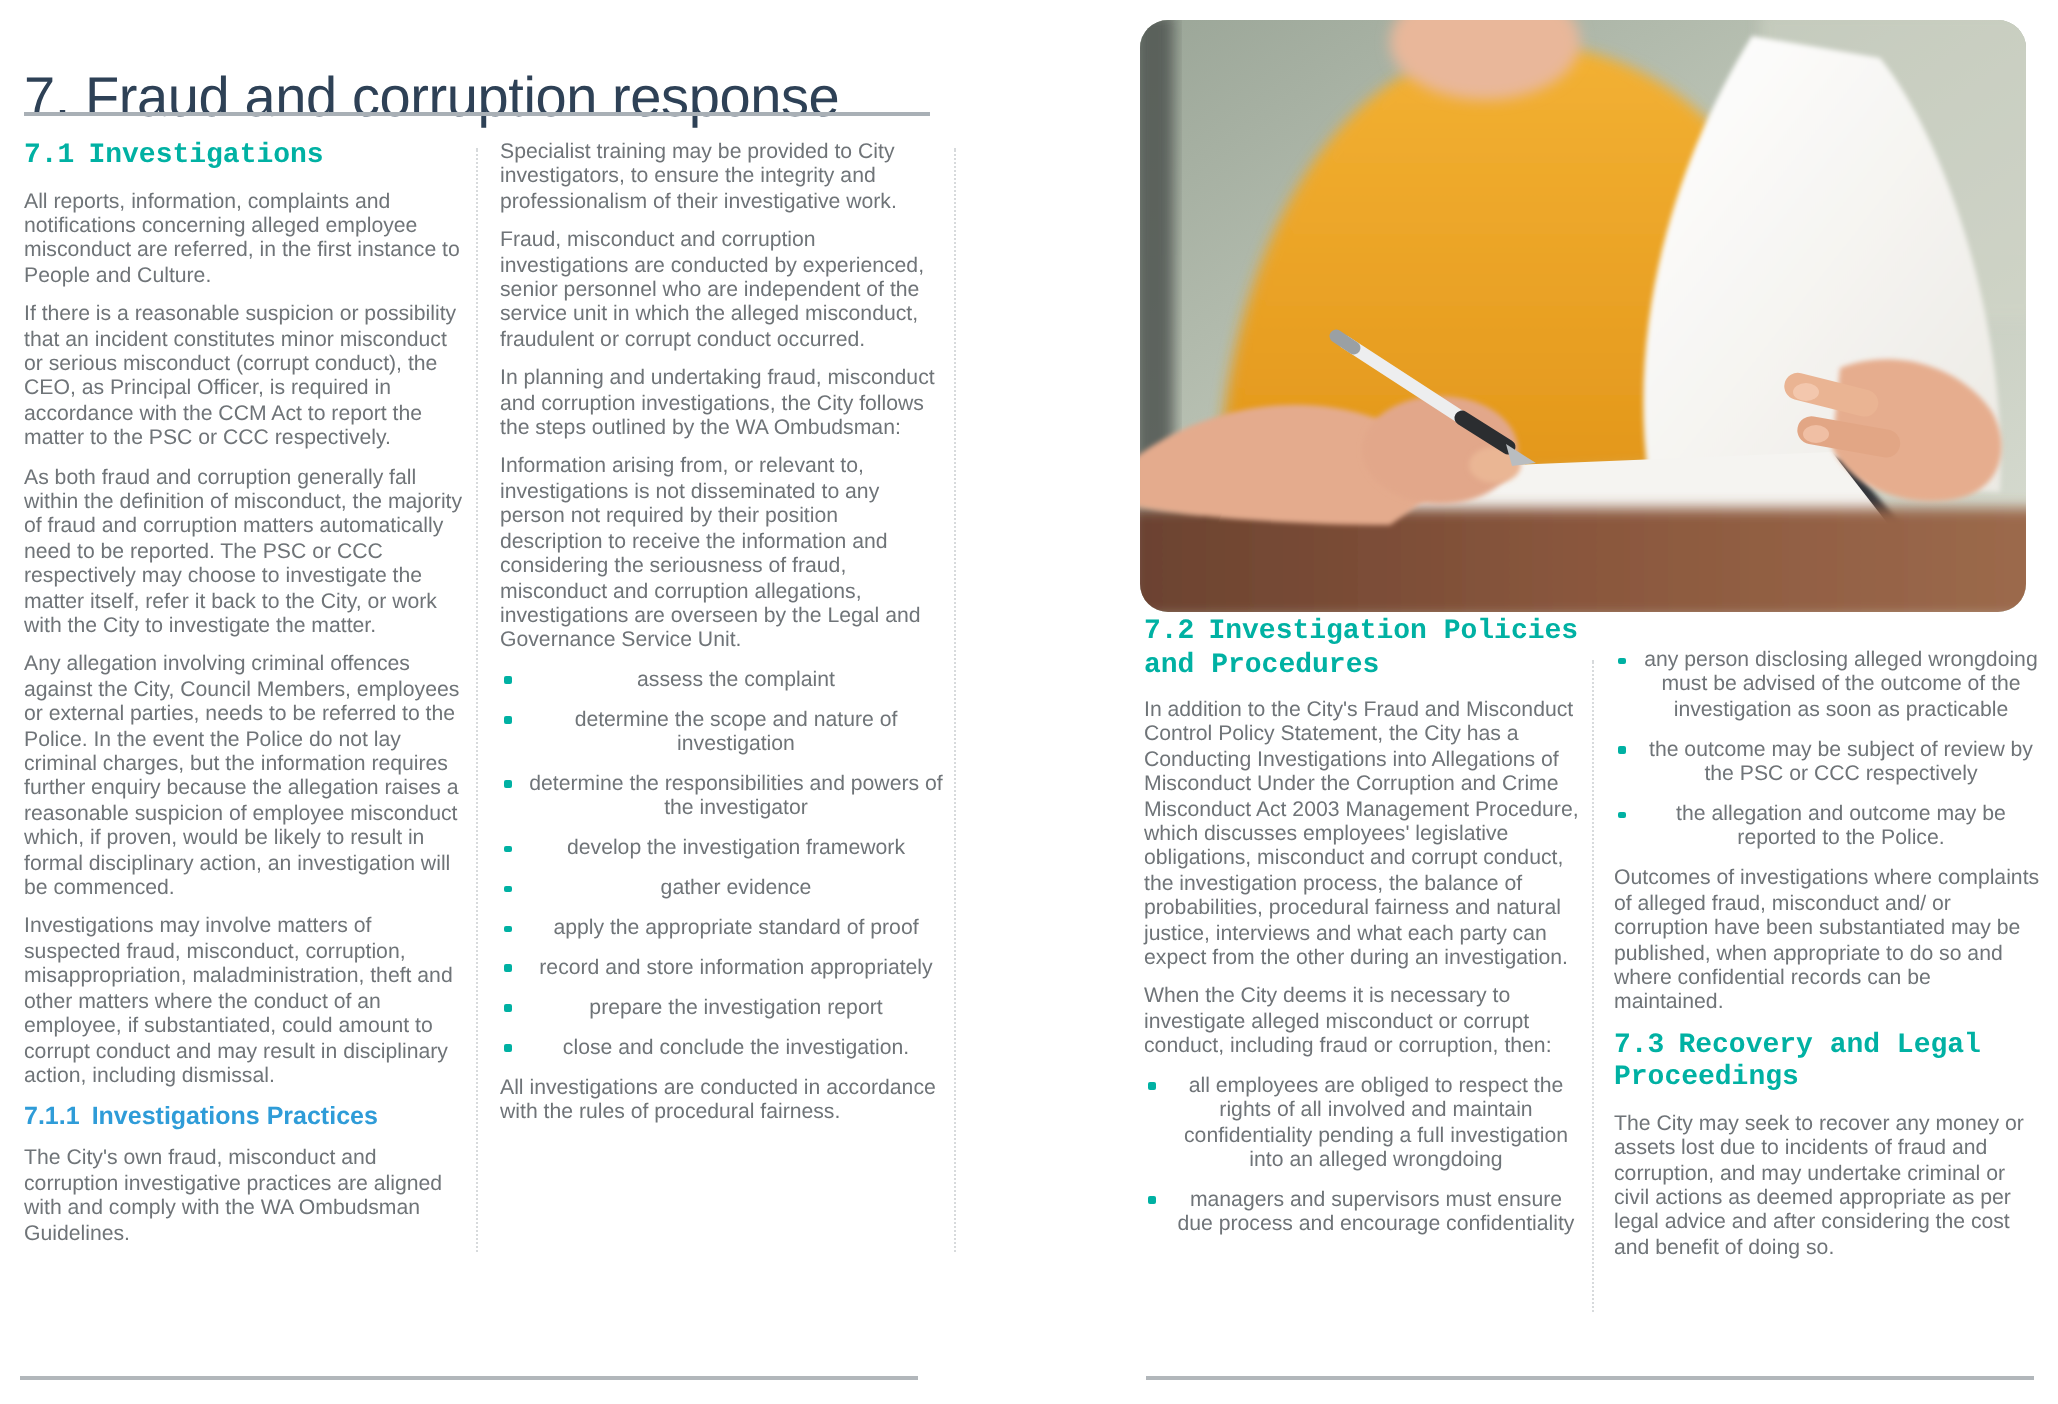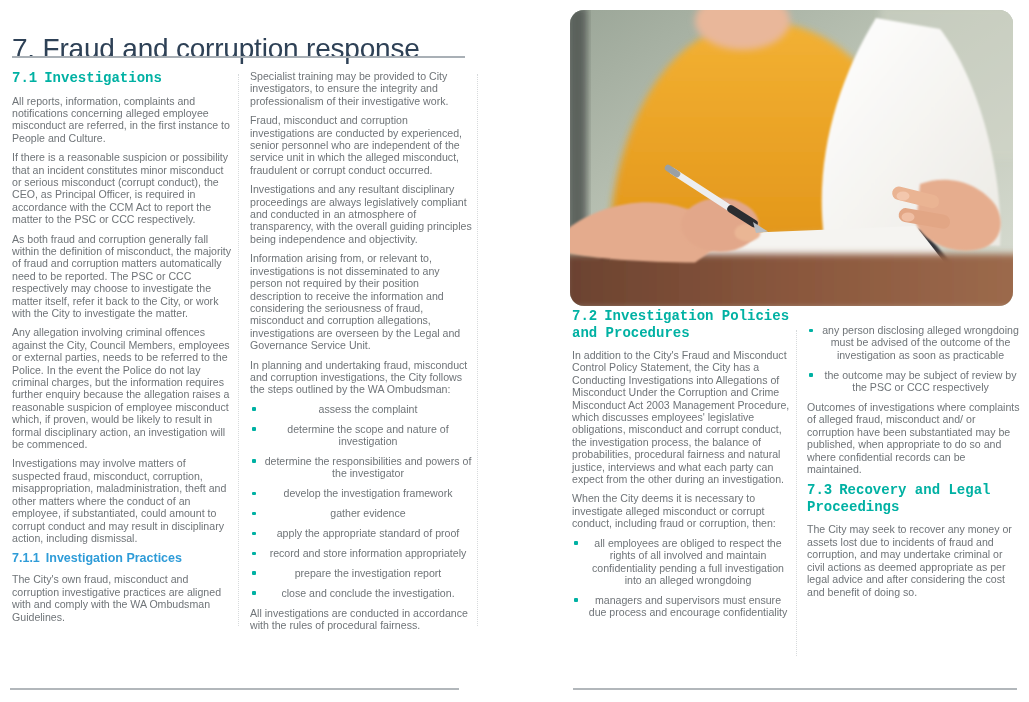--- a/index.html
+++ b/index.html
@@ -52,30 +52,29 @@
   <h1 class="page-title">7. Fraud and corruption response</h1>
   <div class="title-rule"></div>
 
   <div class="col col1">
     <h2 class="sec-head"><span class="num">7.1</span><span>Investigations</span></h2>
     <p>All reports, information, complaints and notifications concerning alleged employee misconduct are referred, in the first instance to People and Culture.</p>
     <p>If there is a reasonable suspicion or possibility that an incident constitutes minor misconduct or serious misconduct (corrupt conduct), the CEO, as Principal Officer, is required in accordance with the CCM Act to report the matter to the PSC or CCC respectively.</p>
     <p>As both fraud and corruption generally fall within the definition of misconduct, the majority of fraud and corruption matters automatically need to be reported. The PSC or CCC respectively may choose to investigate the matter itself, refer it back to the City, or work with the City to investigate the matter.</p>
     <p>Any allegation involving criminal offences against the City, Council Members, employees or external parties, needs to be referred to the Police. In the event the Police do not lay criminal charges, but the information requires further enquiry because the allegation raises a reasonable suspicion of employee misconduct which, if proven, would be likely to result in formal disciplinary action, an investigation will be commenced.</p>
     <p>Investigations may involve matters of suspected fraud, misconduct, corruption, misappropriation, maladministration, theft and other matters where the conduct of an employee, if substantiated, could amount to corrupt conduct and may result in disciplinary action, including dismissal.</p>
-    <h3 class="sub-head"><span class="num">7.1.1</span><span>Investigation Practices</span></h3>
+    <h3 class="sub-head"><span class="num">7.1.1</span><span>Investigations Practices</span></h3>
     <p>The City's own fraud, misconduct and corruption investigative practices are aligned with and comply with the WA Ombudsman Guidelines.</p>
   </div>
 
   <div class="col col2">
     <p>Specialist training may be provided to City investigators, to ensure the integrity and professionalism of their investigative work.</p>
     <p>Fraud, misconduct and corruption investigations are conducted by experienced, senior personnel who are independent of the service unit in which the alleged misconduct, fraudulent or corrupt conduct occurred.</p>
-    <p>Investigations and any resultant disciplinary proceedings are always legislatively compliant and conducted in an atmosphere of transparency, with the overall guiding principles being independence and objectivity.</p>
+    <p>In planning and undertaking fraud, misconduct and corruption investigations, the City follows the steps outlined by the WA Ombudsman:</p>
     <p>Information arising from, or relevant to, investigations is not disseminated to any person not required by their position description to receive the information and considering the seriousness of fraud, misconduct and corruption allegations, investigations are overseen by the Legal and Governance Service Unit.</p>
-    <p>In planning and undertaking fraud, misconduct and corruption investigations, the City follows the steps outlined by the WA Ombudsman:</p>
     <ul class="blist">
       <li><span class="blt"></span><span>assess the complaint</span></li>
       <li><span class="blt"></span><span>determine the scope and nature of investigation</span></li>
       <li><span class="blt"></span><span>determine the responsibilities and powers of the investigator</span></li>
       <li><span class="blt"></span><span>develop the investigation framework</span></li>
       <li><span class="blt"></span><span>gather evidence</span></li>
       <li><span class="blt"></span><span>apply the appropriate standard of proof</span></li>
       <li><span class="blt"></span><span>record and store information appropriately</span></li>
       <li><span class="blt"></span><span>prepare the investigation report</span></li>
       <li><span class="blt"></span><span>close and conclude the investigation.</span></li>
@@ -149,20 +148,21 @@
     <ul class="blist">
       <li><span class="blt"></span><span>all employees are obliged to respect the rights of all involved and maintain confidentiality pending a full investigation into an alleged wrongdoing</span></li>
       <li><span class="blt"></span><span>managers and supervisors must ensure due process and encourage confidentiality</span></li>
     </ul>
   </div>
 
   <div class="col col4">
     <ul class="blist">
       <li><span class="blt"></span><span>any person disclosing alleged wrongdoing must be advised of the outcome of the investigation as soon as practicable</span></li>
       <li><span class="blt"></span><span>the outcome may be subject of review by the PSC or CCC respectively</span></li>
+      <li><span class="blt"></span><span>the allegation and outcome may be reported to the Police.</span></li>
     </ul>
     <p>Outcomes of investigations where complaints of alleged fraud, misconduct and/ or corruption have been substantiated may be published, when appropriate to do so and where confidential records can be maintained.</p>
     <h2 class="sec-head"><span class="num">7.3</span><span>Recovery and Legal Proceedings</span></h2>
     <p>The City may seek to recover any money or assets lost due to incidents of fraud and corruption, and may undertake criminal or civil actions as deemed appropriate as per legal advice and after considering the cost and benefit of doing so.</p>
   </div>
 
   <div class="vdivider div-a"></div>
   <div class="vdivider div-b"></div>
   <div class="vdivider div-c"></div>
 

